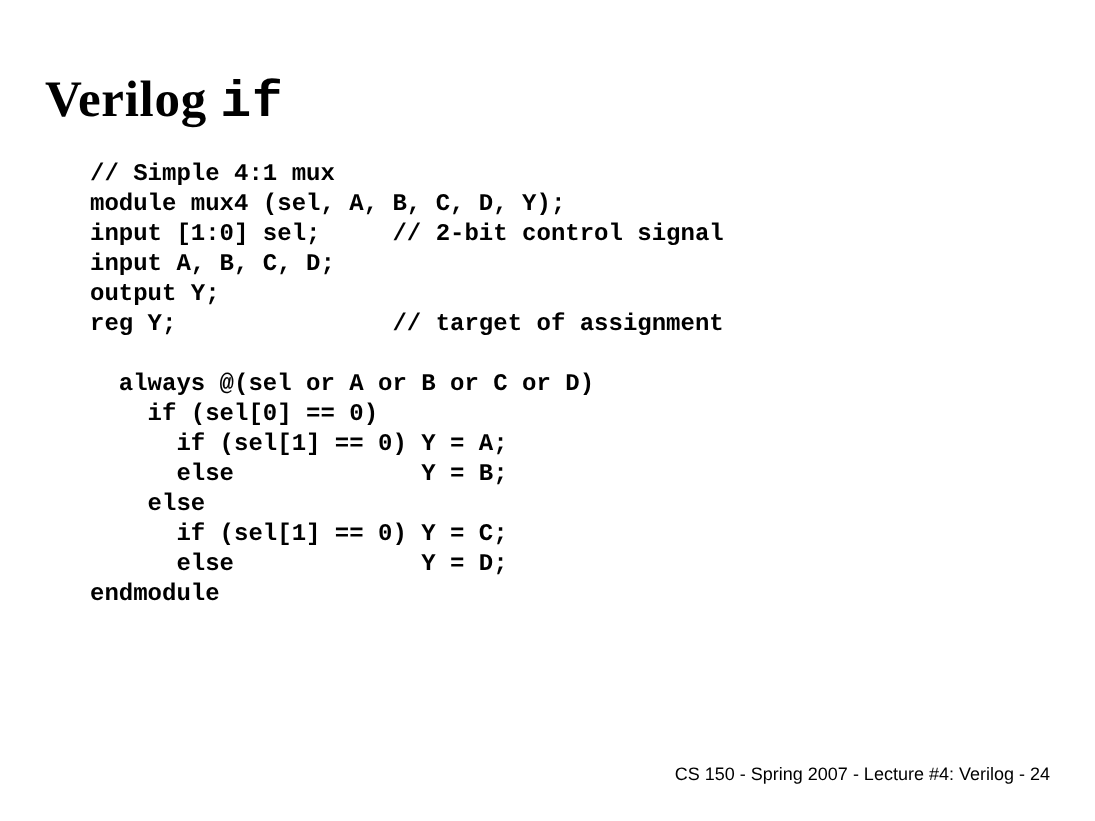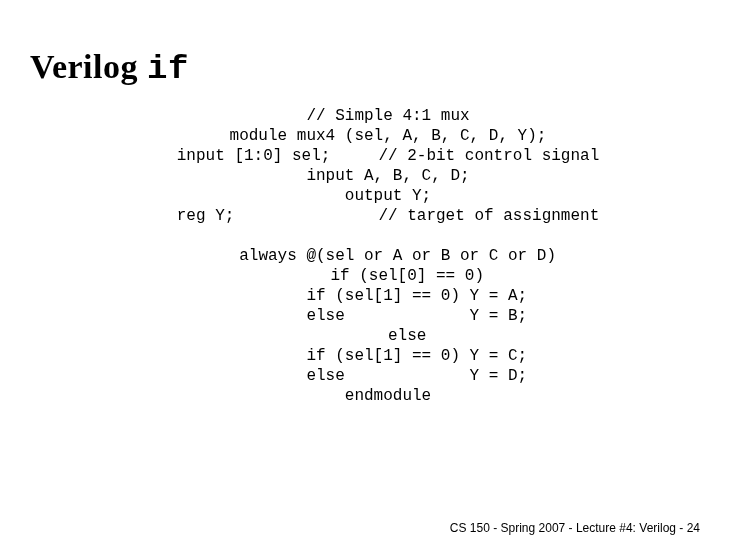--- a/index.html
+++ b/index.html
@@ -39,30 +39,29 @@
     font-family: Arial, sans-serif;
     font-size: 18px;
     color: #000;
     display: inline-block;
     width: 22px;
     text-align: center;
     vertical-align: 2px;
   }
   .code {
     font-family: 'Courier New', Courier, monospace;
-    font-weight: normal;
+    font-weight: bold;
     font-size: 16px;
     line-height: 1.25;
     white-space: pre;
-    margin-left: 46px;
-    text-align: center;
+    margin-left: 30px;
   }
   .footer {
     position: absolute;
-    bottom: 12px;
+    bottom: 24px;
     right: 30px;
     font-family: Arial, Helvetica, sans-serif;
     font-size: 12px;
     color: #000;
   }
 </style>
 </head>
 <body>
 
 <div class="slide">

